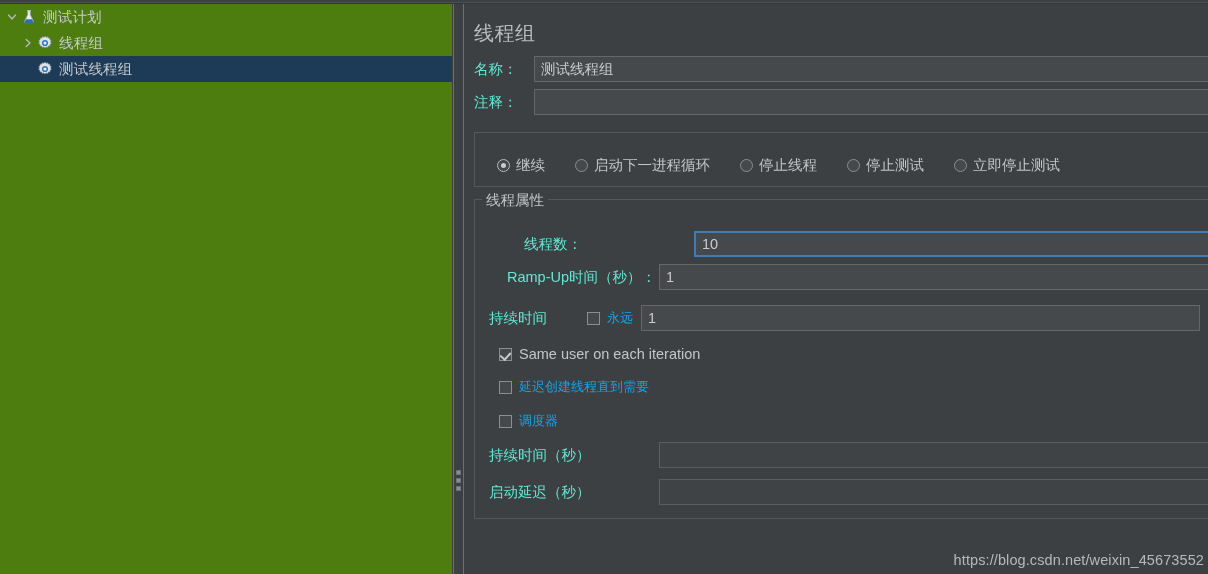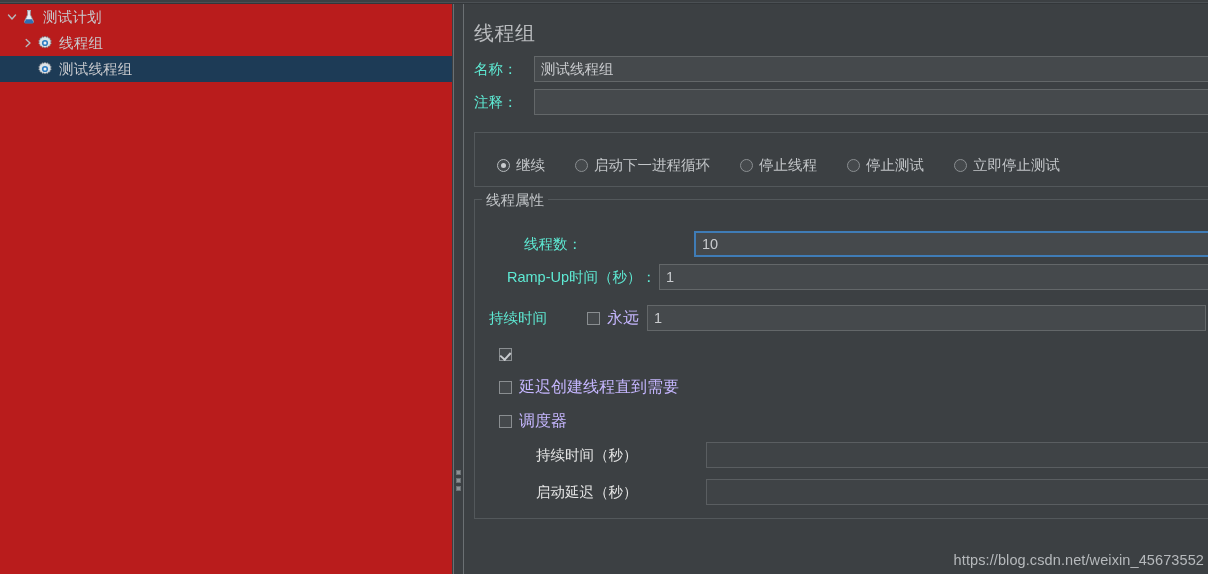--- a/index.html
+++ b/index.html
@@ -33,21 +33,21 @@
     width: 1208px; height: 1px;
     background: #33373a;
   }
 
   
   #tree-panel {
     position: absolute;
     left: 0; top: 4px;
     width: 452px;
     height: 570px;
-    background: #b91c1c;
+    background: #4d7c0f;
     overflow: hidden;
   }
   .tree-row {
     position: relative;
     height: 26px;
     display: flex;
     align-items: center;
     font-size: 14.5px;
     color: #c8cace;
     white-space: nowrap;
@@ -123,21 +123,21 @@
     position: absolute;
     display: flex;
     align-items: center;
     height: 26px;
   }
   .field-label {
     font-size: 14.5px;
     color: #5eead4;
     white-space: nowrap;
   }
-  .field-label.dim { color: #e5e5e5; margin-left: 47px; }
+  .field-label.dim { color: #5eead4; }
 
   .tf {
     box-sizing: border-box;
     height: 26px;
     background: #45494c;
     border: 1px solid #636769;
     color: #c9cbce;
     font-size: 14.5px;
     font-family: "Liberation Sans", "DejaVu Sans", sans-serif;
     padding: 0 0 0 6px;
@@ -264,21 +264,21 @@
   }
   .cb-mark.checked::after {
     content: "";
     position: absolute;
     left: 2px; top: 1px;
     width: 5px; height: 8px;
     border: solid #c9cccf;
     border-width: 0 2px 2px 0;
     transform: rotate(42deg);
   }
-  .cb-text { font-size: 16px; color: #c4b5fd; white-space: nowrap; }
+  .cb-text { font-size: 13px; color: #0ea5e9; white-space: nowrap; }
   .cb-text.en { font-size: 14.5px; color: #c3c6c9; }
 
   #cb-forever { position: static; margin-right: 8px; display:flex; align-items:center; }
   #cb-same   { left: 24px; top: 144px; }
   #cb-delay  { left: 24px; top: 177px; }
   #cb-sched  { left: 24px; top: 211px; }
 
   
   #watermark {
     position: absolute;
@@ -421,20 +421,21 @@
         <span class="field-label">持续时间</span>
         <label id="cb-forever">
           <span class="cb-mark"></span>
           <span class="cb-text">永远</span>
         </label>
         <input class="tf" type="text" value="1" style="">
       </div>
 
       <label class="cb-row" id="cb-same">
         <span class="cb-mark checked"></span>
+        <span class="cb-text en">Same user on each iteration</span>
       </label>
 
       <label class="cb-row" id="cb-delay">
         <span class="cb-mark"></span>
         <span class="cb-text">延迟创建线程直到需要</span>
       </label>
 
       <label class="cb-row" id="cb-sched">
         <span class="cb-mark"></span>
         <span class="cb-text">调度器</span>

